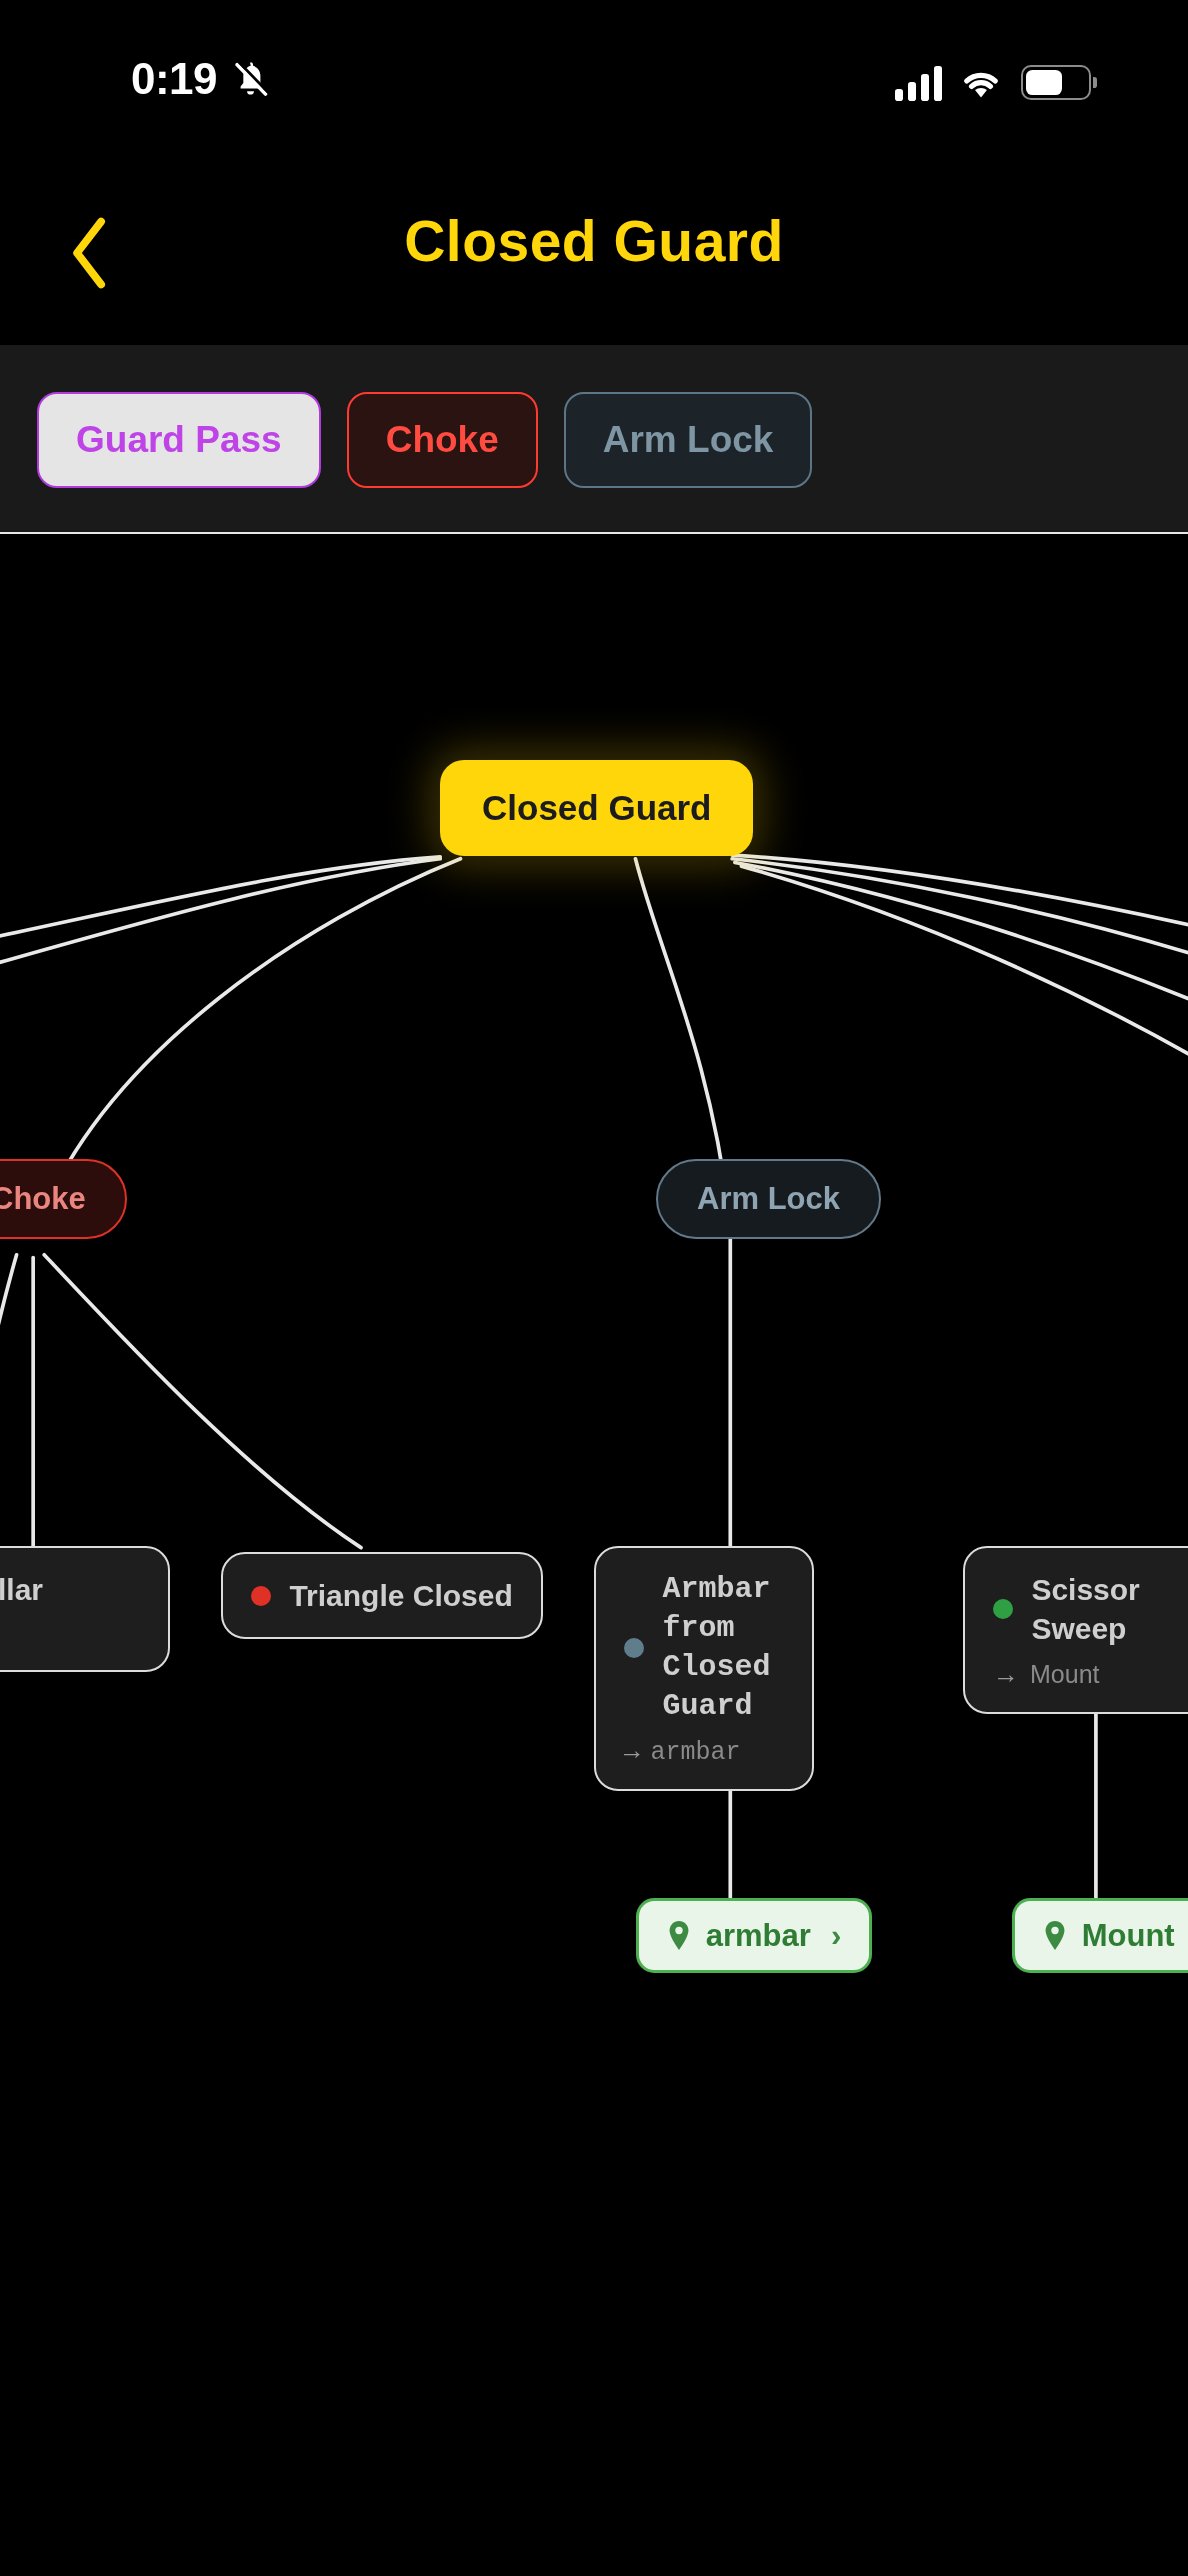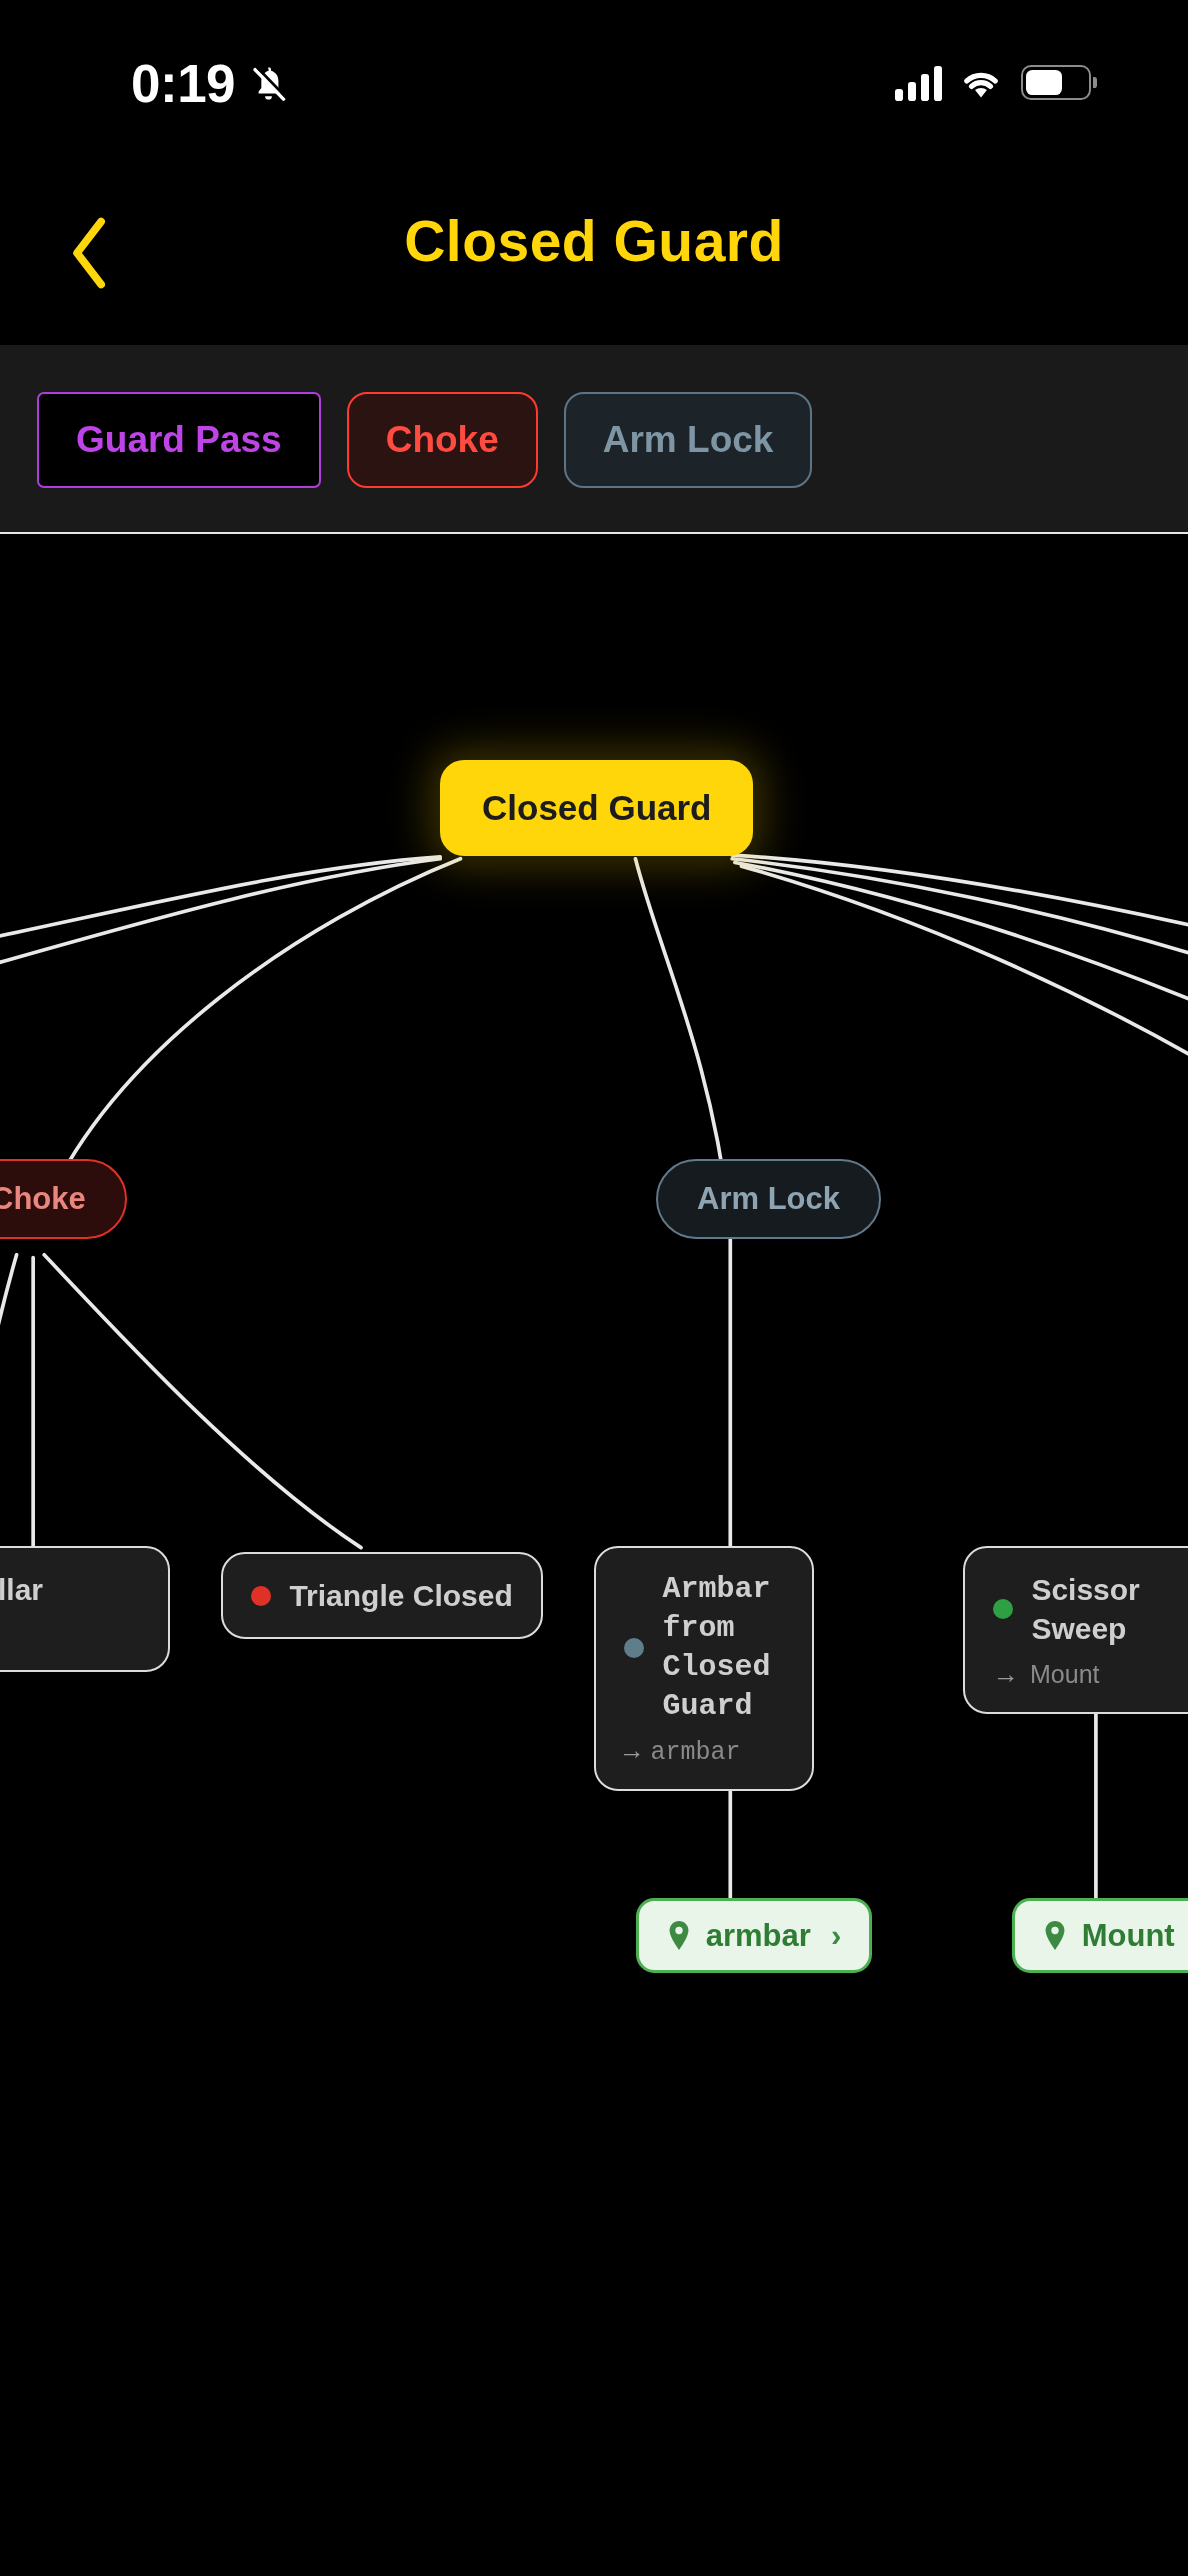--- a/index.html
+++ b/index.html
@@ -14,21 +14,21 @@
   
   .statusbar {
     position: absolute; top: 0; left: 0; width: 1188px; height: 166px;
     background: #000;
   }
   .sb-left {
     position: absolute; left: 131px; top: 57px;
     display: flex; align-items: center; gap: 13px;
   }
   .sb-time {
-    color: #fff; font-size: 53px; font-weight: 600; letter-spacing: -0.5px;
+    color: #fff; font-size: 44px; font-weight: 600; letter-spacing: -0.5px;
     line-height: 1;
   }
   .sb-bell { width: 41px; height: 42px; }
   .sb-right {
     position: absolute; right: 97px; top: 64px;
     display: flex; align-items: center; gap: 16.6px;
   }
   .sb-cell { display: flex; align-items: flex-end; gap: 4.6px; height: 37px; }
   .sb-cell i { display: block; width: 8.3px; background: #fff; border-radius: 2.8px; }
   .sb-cell i:nth-child(1){ height: 12px; }
@@ -79,21 +79,21 @@
     display: flex; gap: 26px; align-items: center;
   }
   .chip {
     height: 96px; padding: 0 37px;
     display: flex; align-items: center; justify-content: center;
     border-radius: 20px; border: 2.8px solid;
     font-size: 37px; font-weight: 600; white-space: nowrap;
     cursor: pointer;
   }
   .chip.red    { border-color: #ff3b30; background: #2b1312; color: #ff4b40; }
-  .chip.purple { border-color: #b13bdb; background: #000000; color: #bf44e8; border-radius: 7px; }
+  .chip.purple { border-color: #b13bdb; background: #e5e5e5; color: #bf44e8; }
   .chip.slate  { border-color: #5d7687; background: #1d2429; color: #7e95a4; }
 
   
   .canvas {
     position: absolute; top: 534px; left: 0; width: 1188px; height: 2042px;
     background: #000; overflow: hidden;
   }
   .edges { position: absolute; inset: 0; width: 1188px; height: 2042px; }
 
   .node { position: absolute; }

